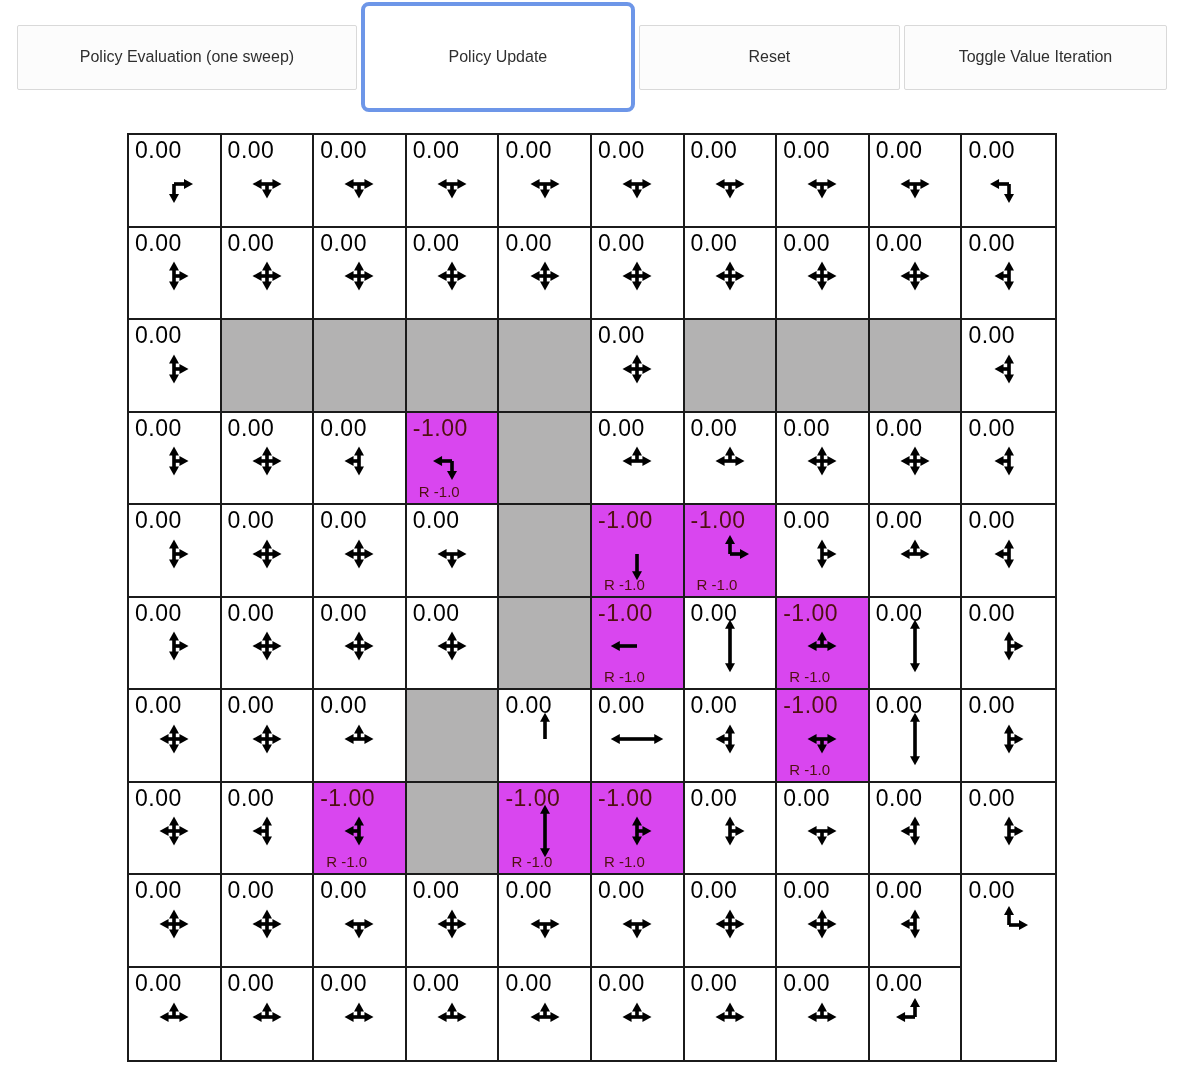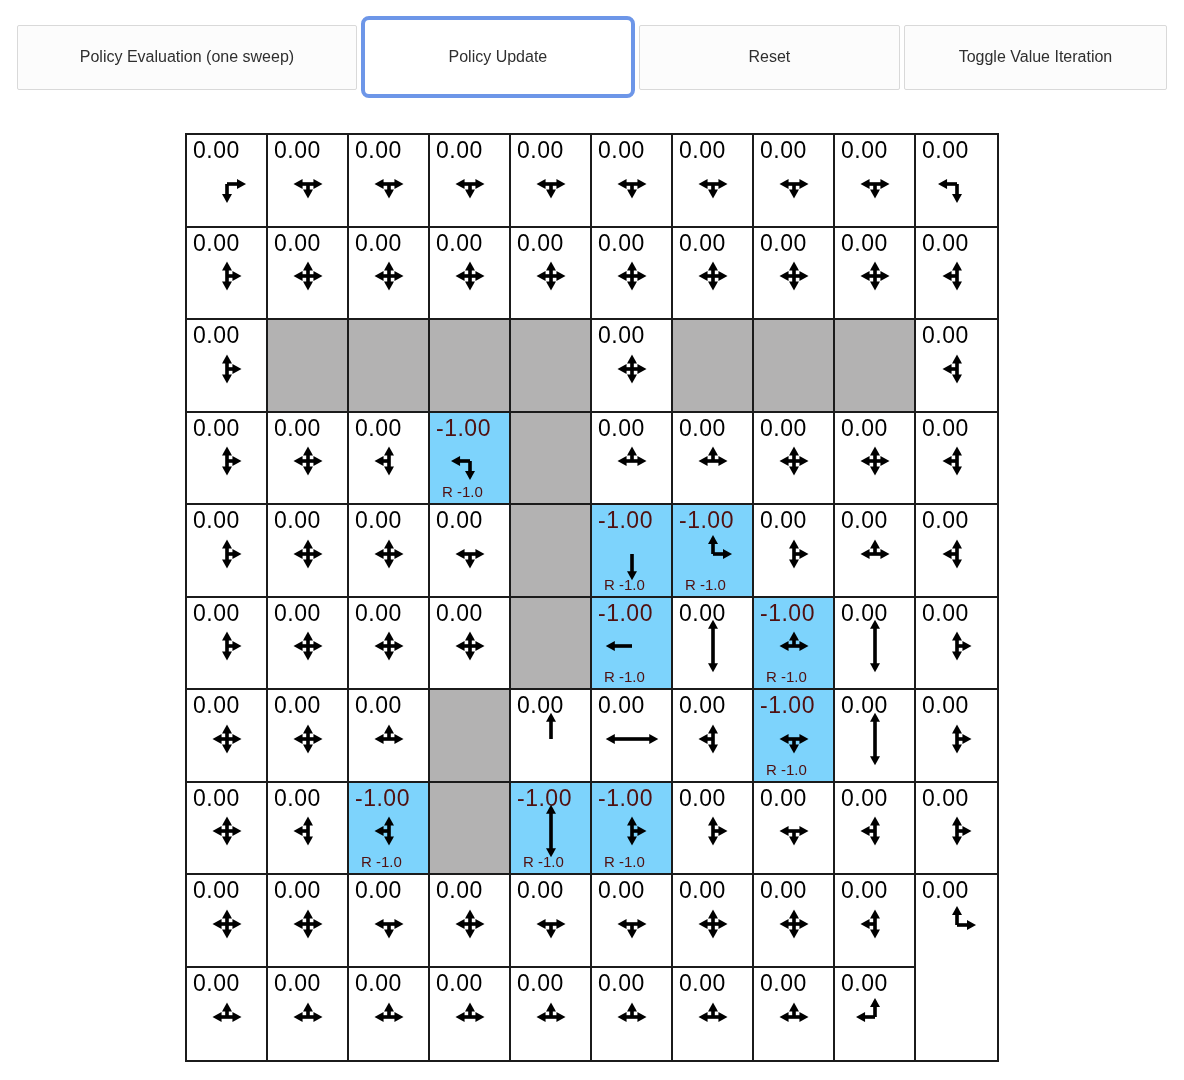--- a/index.html
+++ b/index.html
@@ -10,43 +10,43 @@
     display:flex; align-items:center; gap:4px;
     margin:14px 17px 0 17px; height:86px;
   }
   .tbtn {
     background:#fcfcfc; border:1px solid #d9d9d9; border-radius:2px;
     height:65px; font-size:16px; color:#2f2f2f; cursor:pointer;
     display:flex; align-items:center; justify-content:center;
     font-family:"Liberation Sans", sans-serif;
   }
   .tbtn.selected {
-    background:#ffffff; border:4px solid #6d96e8; border-radius:8px; height:82px;
+    background:#ffffff; border:4px solid #6d96e8; border-radius:8px; height:110px;
   }
   .tbtn:nth-child(1){ flex:343 0 0; }
   .tbtn:nth-child(2){ flex:270 0 0; }
   .tbtn:nth-child(3){ flex:263 0 0; }
   .tbtn:nth-child(4){ flex:265 0 0; }
 
   
   .grid {
-    width:814px; margin:33px auto 25px auto;
+    width:930px; margin:33px auto 25px auto;
     border:2px solid #1b1b1b;
     display:grid; grid-template-columns:repeat(10, 1fr); grid-auto-rows:92.5px;
     background:#ffffff;
   }
   .cell {
     position:relative; background:#ffffff;
     border-right:2px solid #1b1b1b; border-bottom:2px solid #1b1b1b;
     overflow:hidden;
   }
   .cell:nth-child(10n){ border-right:none; }
   .cell:nth-last-child(-n+10){ border-bottom:none; }
   .cell.wall { background:#b3b2b2; }
-  .cell.bg-red { background:#7dd3fc;text-decoration:underline; }
+  .cell.bg-red { background:#d946ef;text-decoration:underline; }
   .cell.bg-green { background:#a5e99c; }
 
   .val {
     position:absolute; top:2px; left:6px;
     font-size:23px; color:#000; letter-spacing:0.5px;
   }
   .bg-red .val, .bg-red .rew { color:#4f1010; }
   .bg-green .val, .bg-green .rew { color:#0f3510; }
   .arr {
     position:absolute; left:50%; top:54%;

